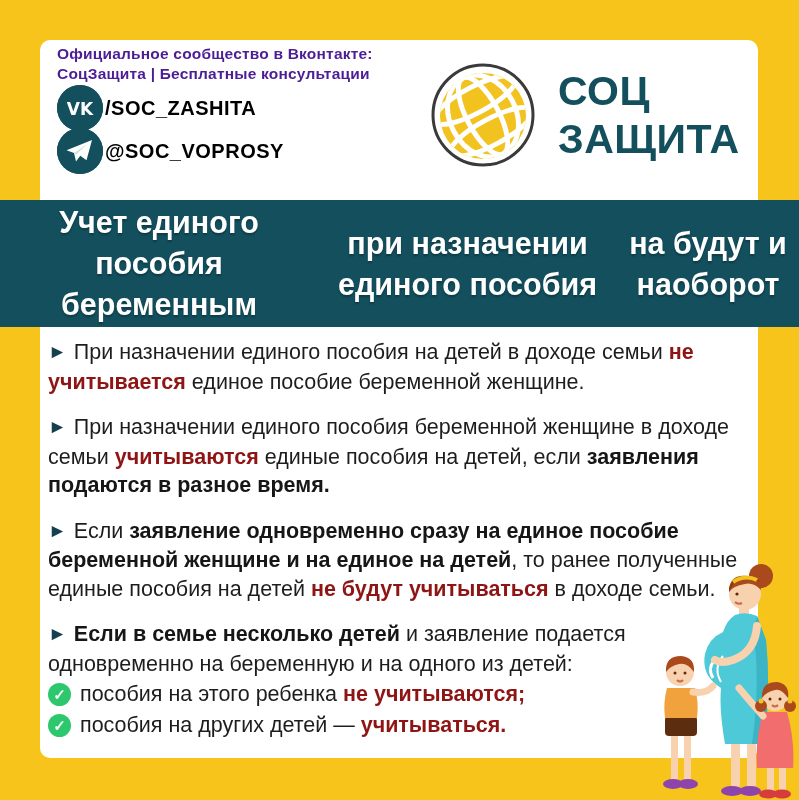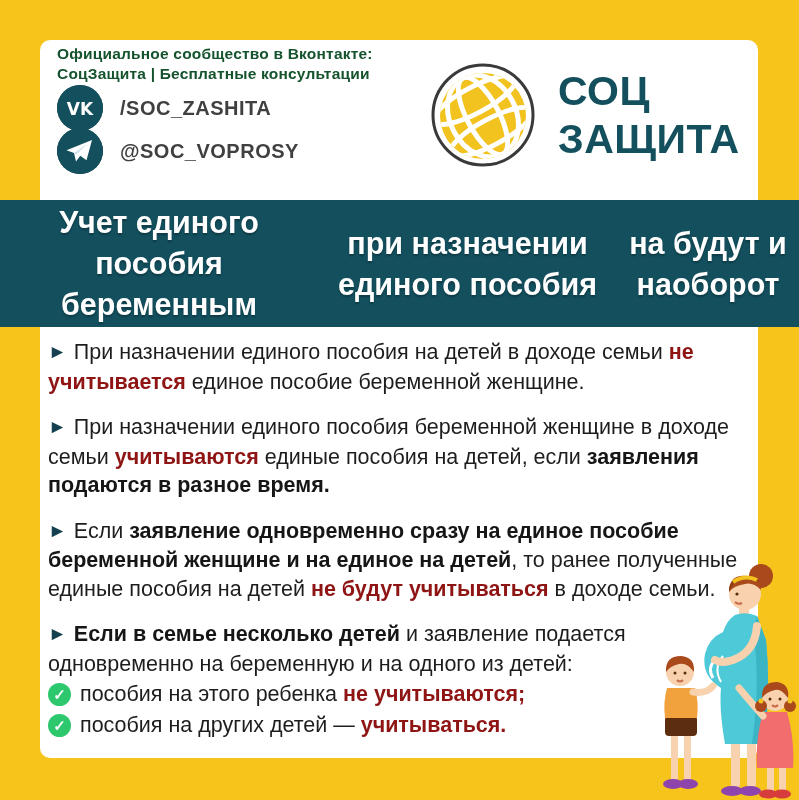--- a/index.html
+++ b/index.html
@@ -10,34 +10,34 @@
     overflow:hidden;
     font-family:"Liberation Sans", sans-serif;
   }
   .card{
     position:absolute;left:40px;top:40px;width:718px;height:718px;
     background:#ffffff;border-radius:10px;
   }
   
   .community{
     position:absolute;left:57px;top:44px;
-    color:#14532d;font-weight:bold;font-size:15.5px;line-height:20px;
+    color:#4c1d95;font-weight:bold;font-size:15.5px;line-height:20px;
     letter-spacing:.2px;
   }
   .social-row{
-    position:absolute;left:57px;display:flex;align-items:center;gap:17px;
+    position:absolute;left:57px;display:flex;align-items:center;gap:2px;
   }
   .vk-row{top:85px;}
   .tg-row{top:128px;}
   .social-icon{
     width:46px;height:46px;border-radius:50%;background:#134f5d;
     display:flex;align-items:center;justify-content:center;flex:0 0 auto;
   }
   .handle{
-    color:#404040;font-weight:bold;font-size:20px;letter-spacing:.5px;
+    color:#000000;font-weight:bold;font-size:20px;letter-spacing:.5px;
   }
   .logo{
     position:absolute;left:430px;top:62px;display:flex;align-items:center;
   }
   .globe{width:106px;height:106px;flex:0 0 auto;}
   .logo-text{
     margin-left:22px;color:#134f5d;font-weight:bold;
     font-size:41px;line-height:48px;letter-spacing:.5px;
   }
   

